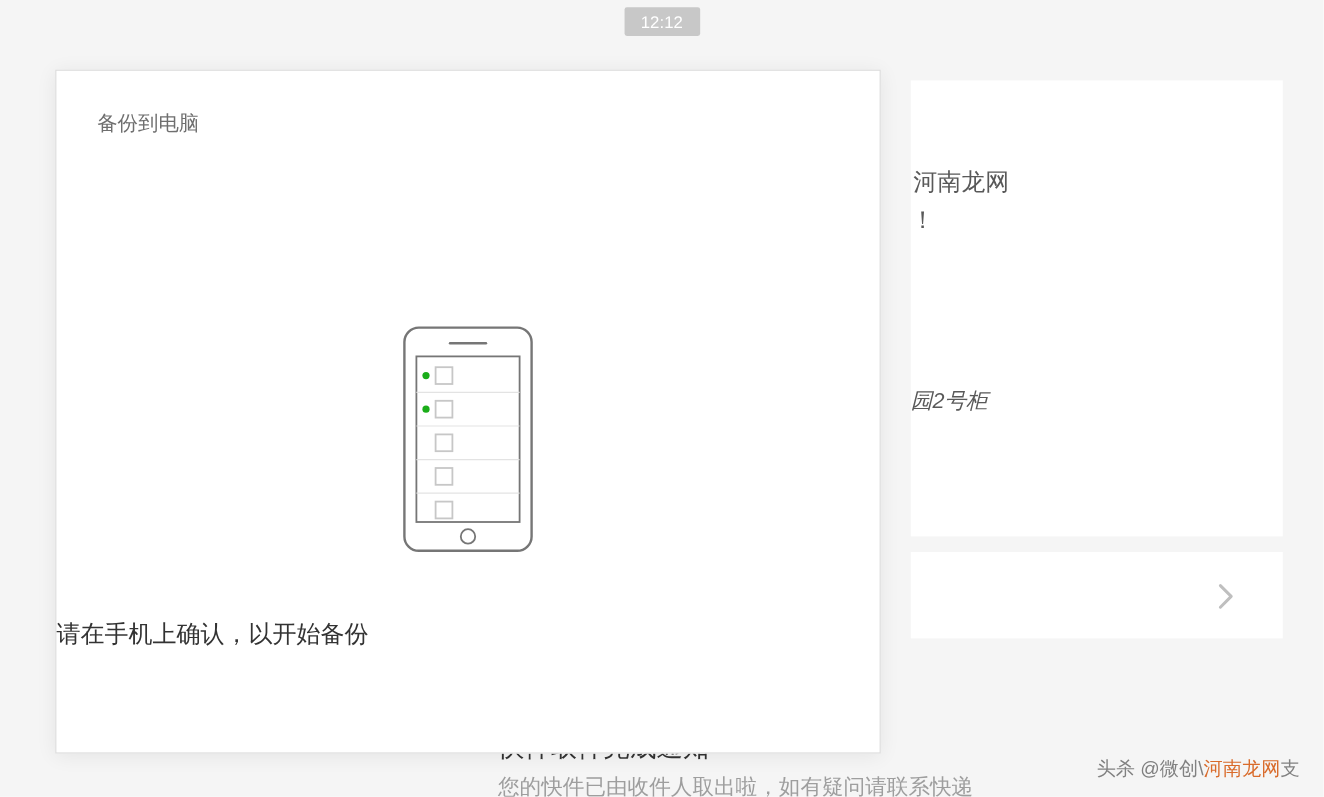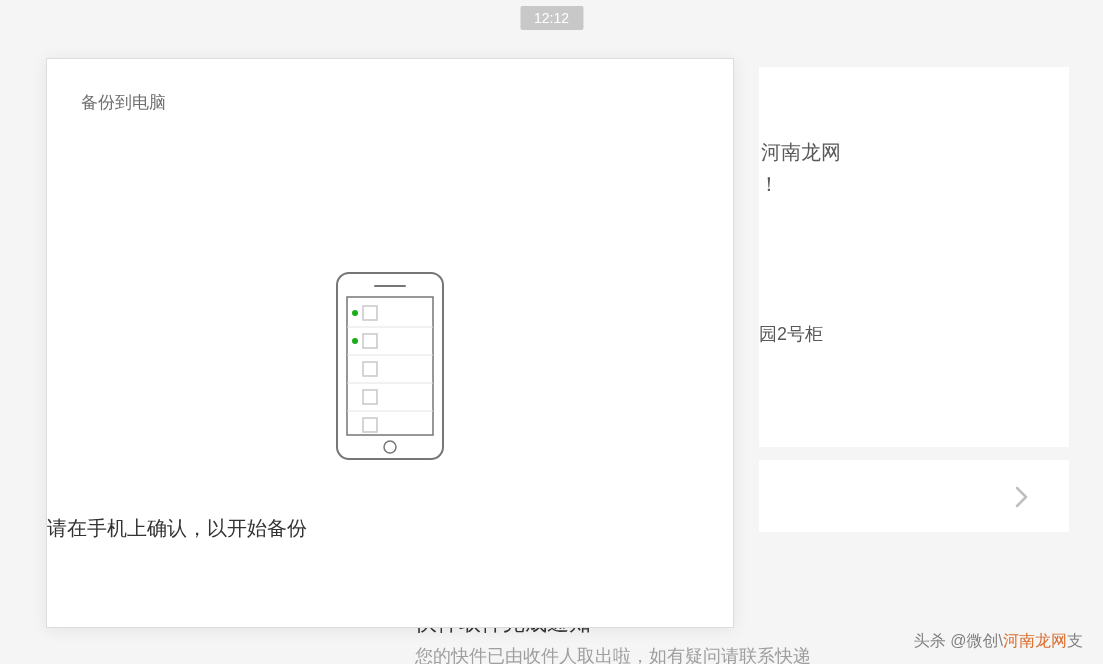--- a/index.html
+++ b/index.html
@@ -29,21 +29,21 @@
       left: 759px;
       width: 310px;
       height: 380px;
       background: #fff;
       color: #595959;
       font-size: 20px;
       line-height: 34px;
     }
     .bg-card-1 .txt1 { position: absolute; top: 68px; left: 2px; }
     .bg-card-1 .txt2 { position: absolute; top: 100px; left: 0px; color: #595959; }
-    .bg-card-1 .txt3 { position: absolute; top: 250px; left: 0px; color: #595959; font-size: 18px;}
+    .bg-card-1 .txt3 { position: absolute; top: 250px; left: 0px; color: #595959; font-size: 18px; font-style: italic;}
     .bg-card-2 {
       position: absolute;
       top: 460px;
       left: 759px;
       width: 310px;
       height: 72px;
       background: #fff;
     }
     .chevron {
       position: absolute;

